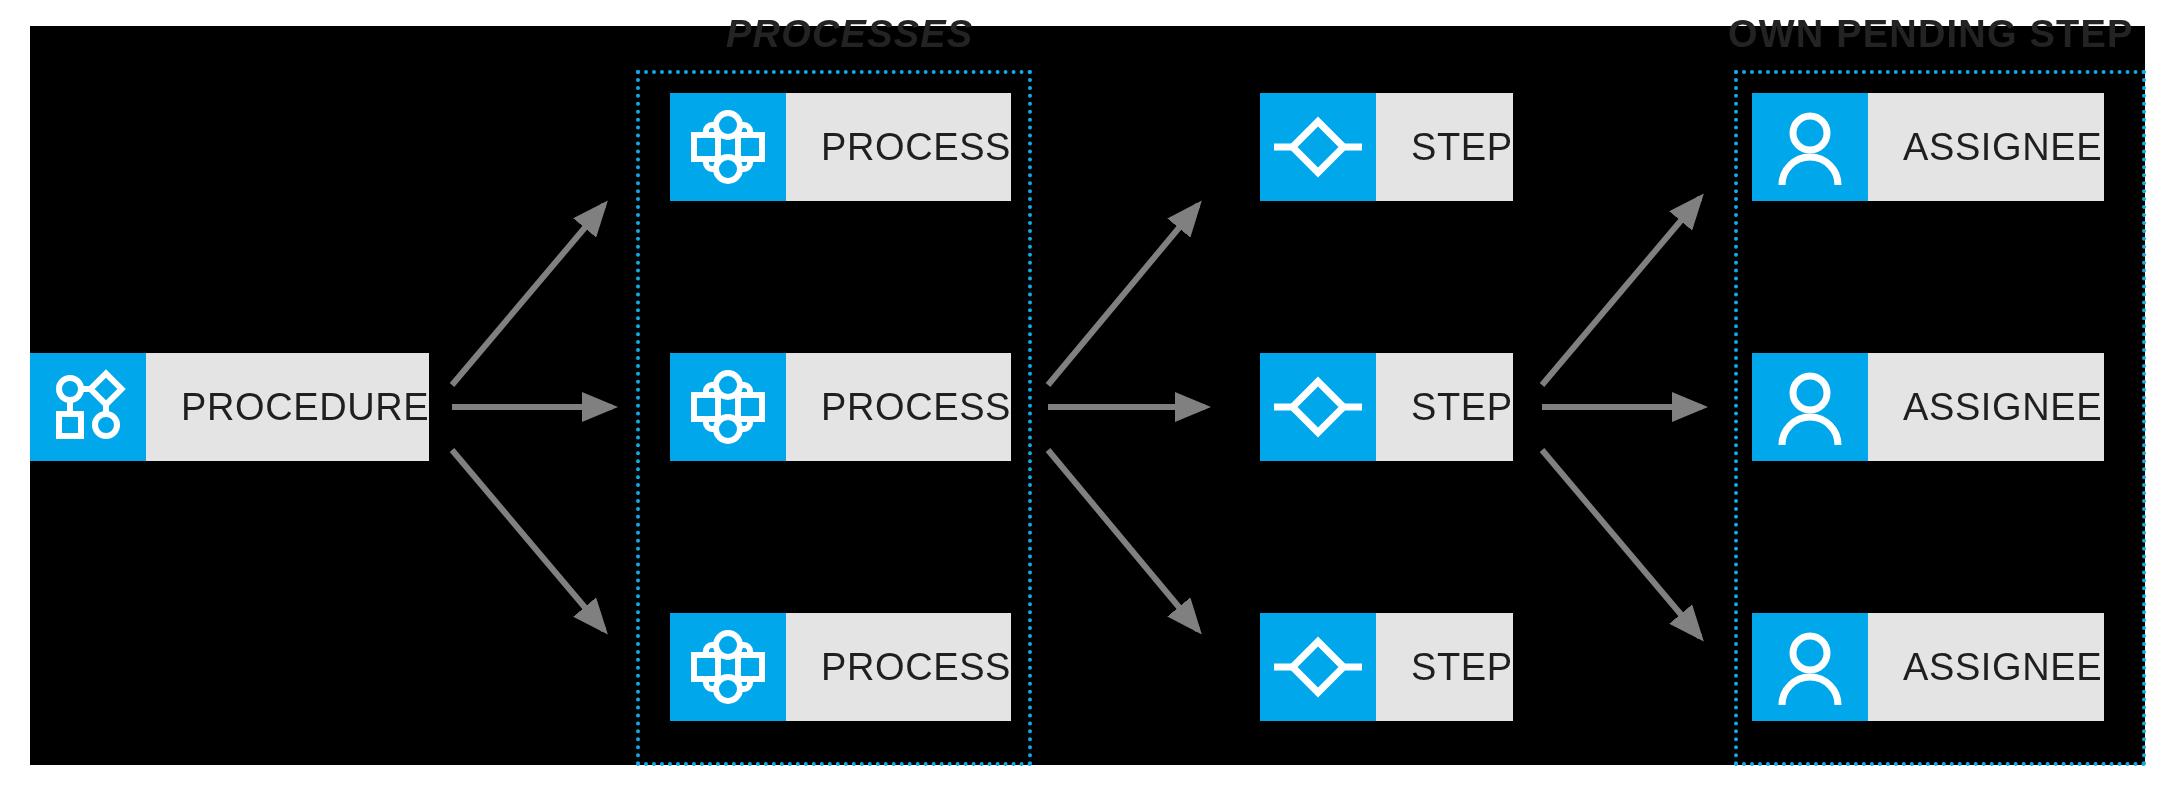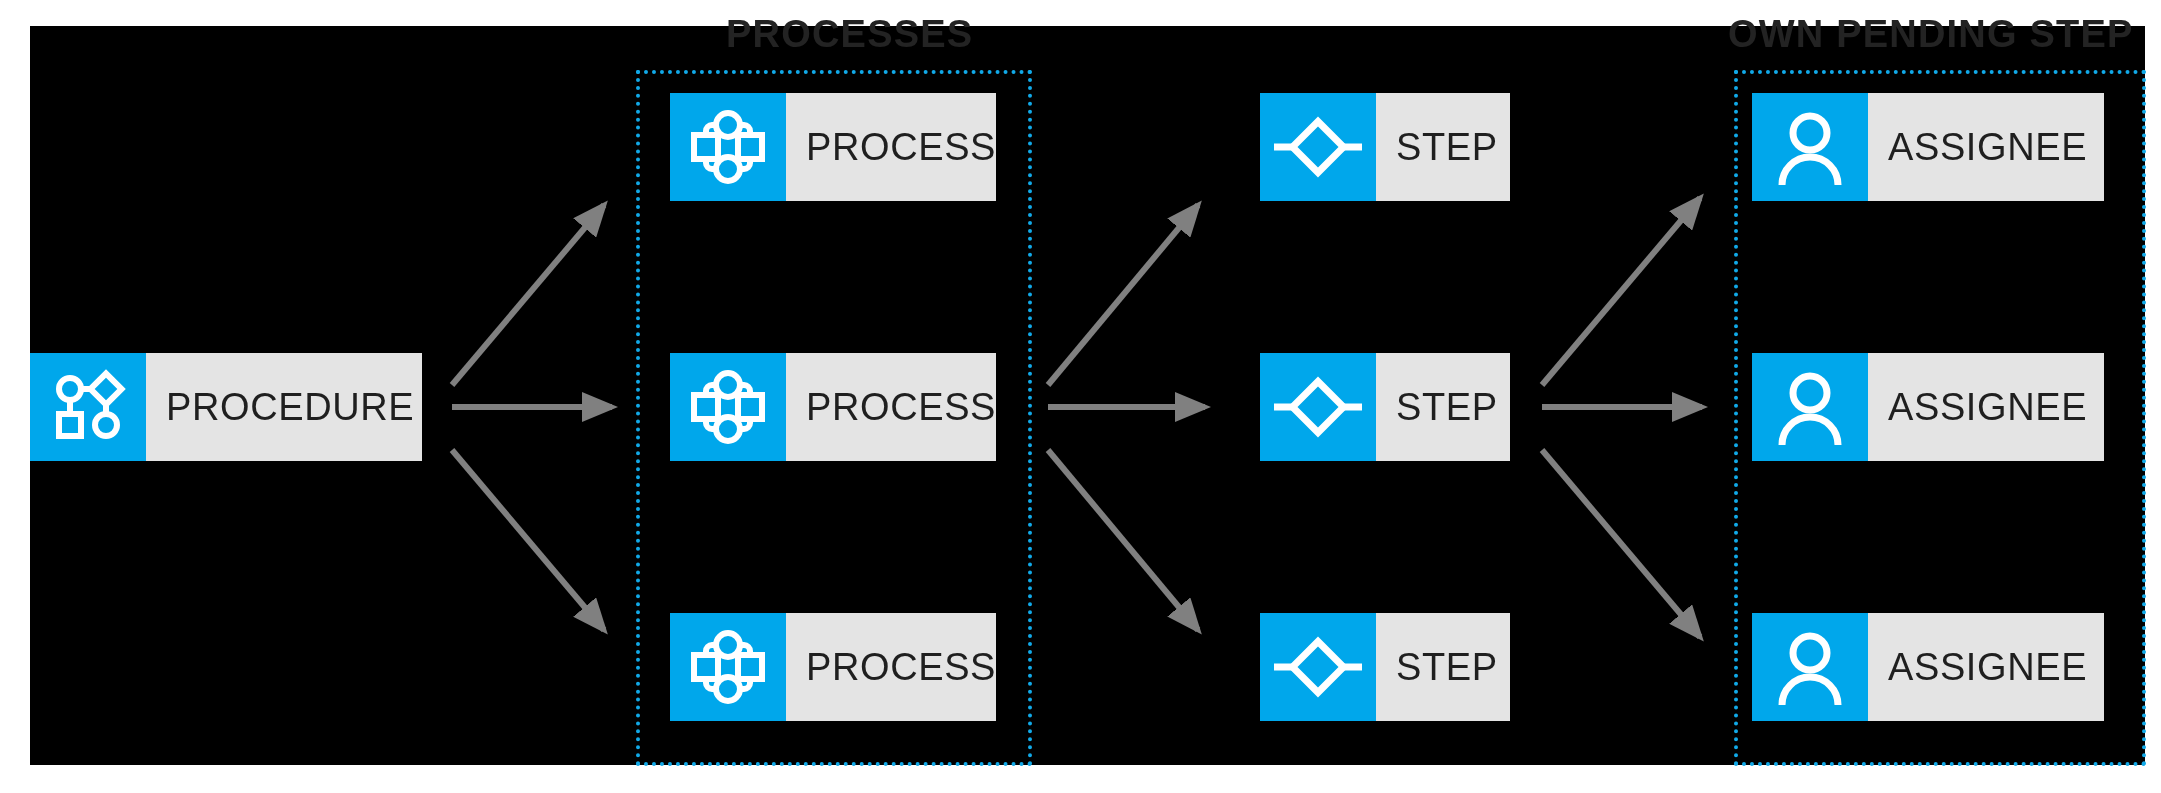--- a/index.html
+++ b/index.html
@@ -38,20 +38,21 @@
     font-size: 38px;
     font-weight: 700;
     letter-spacing: 1.2px;
     color: #232323;
     white-space: nowrap;
     line-height: 1;
   }
   #title-processes {
     left: 726px;
     top: 15px;
+    font-style: italic;
   }
   #title-own-pending {
     left: 1728px;
     top: 15px;
   }
 
   
   .group-frame {
     position: absolute;
     border: 4px dotted #11a9e8;
@@ -92,21 +93,21 @@
     display: flex;
     align-items: center;
     flex: 1 1 auto;
   }
   .node .label-text {
     font-family: "Liberation Sans", sans-serif;
     font-size: 38px;
     font-weight: 400;
     color: #1f1f1f;
     letter-spacing: 0.6px;
-    padding-left: 20px;
+    padding-left: 35px;
     white-space: nowrap;
   }
 
   
   #node-procedure { left: 30px;   top: 353px; width: 392px; }
 
   #node-process-1 { left: 670px;  top: 93px;  width: 324px; }
   #node-process-2 { left: 670px;  top: 353px; width: 324px; }
   #node-process-3 { left: 670px;  top: 613px; width: 324px; }
 

